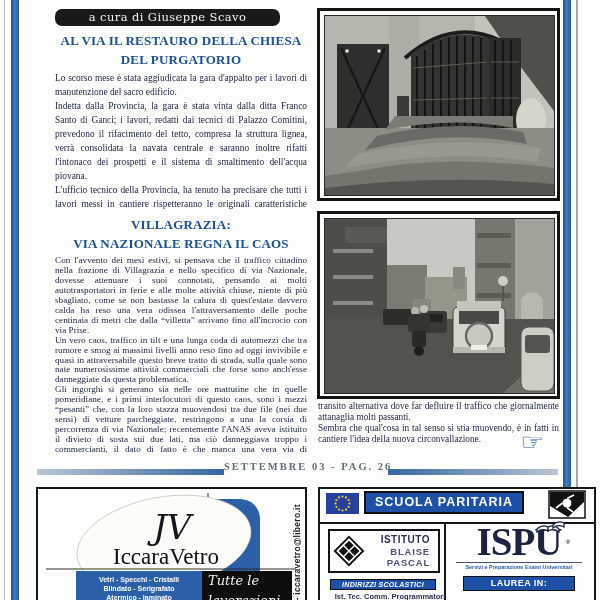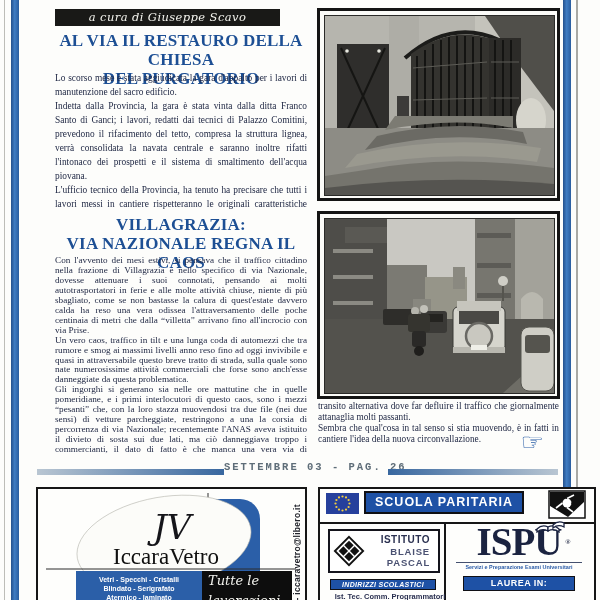--- a/index.html
+++ b/index.html
@@ -5,44 +5,44 @@
   html,body{margin:0;padding:0;background:#888;}
   #page{position:relative;width:600px;height:600px;background:#fdfdfb;overflow:hidden;
         font-family:"Liberation Serif","DejaVu Serif",serif;}
   .abs{position:absolute;}
   
   .edge-rule{position:absolute;top:0;height:600px;background:#bdbdb8;}
   .blue-bar{position:absolute;top:0;height:600px;width:8px;
             background:linear-gradient(to right,#24508c,#3f7cc2 45%,#2a5d9f);}
   
   .credit-banner{position:absolute;left:55px;top:9px;width:225px;height:17px;background:#191917;
-                 color:#f4f4ee;text-align:center;line-height:17px;font-style:italic;
-                 font-size:11.5px;font-family:"DejaVu Serif",serif;letter-spacing:.4px;}
+                 color:#f4f4ee;text-align:center;line-height:17px;
+                 font-size:11.5px;font-family:"DejaVu Serif",serif;letter-spacing:.4px;border-radius:7px;}
   
   .headline{position:absolute;left:55px;width:252px;color:#1d4f94;font-weight:bold;
-            text-align:center;font-size:17px;line-height:19px;letter-spacing:.2px;}
+            text-align:center;font-size:13px;line-height:19px;letter-spacing:.2px;}
   
   .body-copy{position:absolute;left:55px;width:252px;color:#222a46;text-align:justify;overflow:hidden;}
   .body-copy p{margin:0;}
   .a1{font-size:9.4px;line-height:14px;}
   .a2{font-size:9.2px;line-height:9.95px;}
   .force-just{text-align-last:justify;}
   .cont-copy{position:absolute;left:318px;top:401px;width:241px;color:#222a46;
              text-align:justify;font-size:9.3px;line-height:11px;}
   .cont-copy p{margin:0;}
   .hand{position:absolute;left:522px;top:429px;font-size:23px;color:#2b5fa8;
         font-family:"DejaVu Sans",sans-serif;transform:scaleX(1.15);}
   
   .photo-frame{position:absolute;left:317px;width:243px;border:3px solid #141414;
                background:#fbfbf8;padding:4px;box-sizing:border-box;}
   .photo-frame svg{display:block;border:1px solid #2a2a28;}
   
   .footer-bar{position:absolute;top:469px;height:6px;}
   .footer-text{position:absolute;left:224px;top:461px;width:164px;text-align:right;
-               font-family:Liberation Mono, monospace;font-size:10.5px;font-weight:600;
+               font-family:Liberation Serif, serif;font-size:10.5px;font-weight:600;
                letter-spacing:2px;color:#5e6d78;white-space:nowrap;}
   
   .ad-box{position:absolute;top:487px;border:2.5px solid #161616;background:#fefefc;box-sizing:border-box;}
   #ad-iccara{left:36px;width:271px;height:125px;}
   #ad-scuola{left:318px;width:278px;height:125px;}
   .vertical-email{position:absolute;right:3px;top:2px;height:118px;writing-mode:vertical-rl;
                   transform:rotate(180deg);font-family:"Liberation Sans",sans-serif;
                   font-weight:bold;font-size:8.5px;color:#23252c;letter-spacing:.3px;}
   
   .sp-banner{position:absolute;left:44px;top:2px;width:160px;height:23px;background:#1e51a5;

